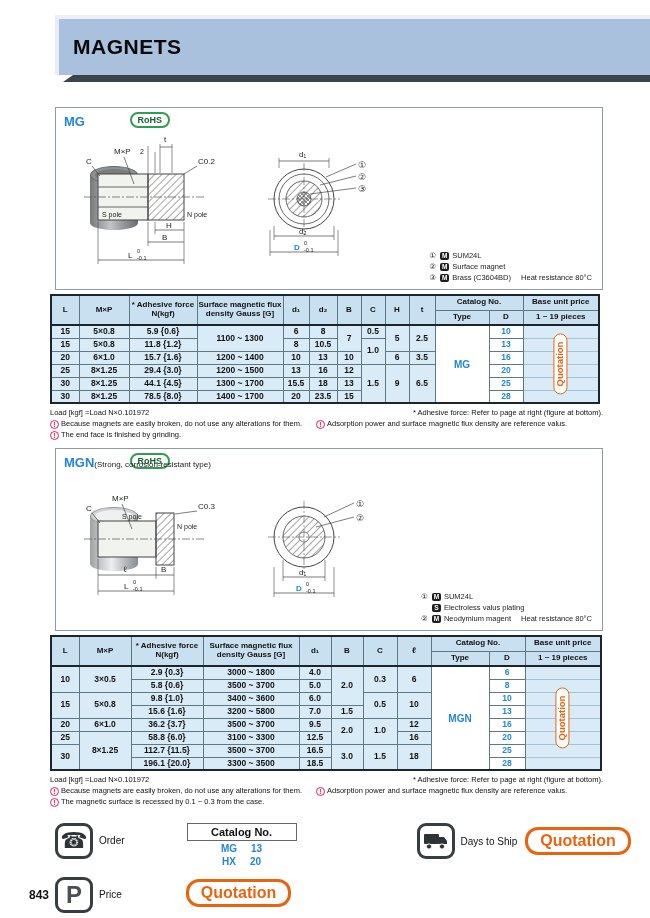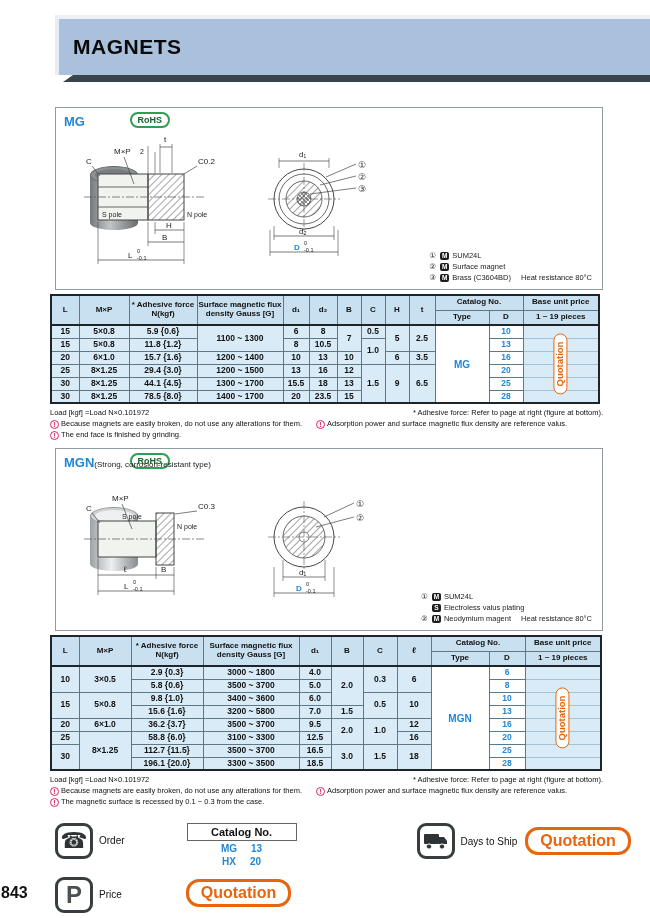--- a/index.html
+++ b/index.html
@@ -108,21 +108,21 @@
     border:1px solid #666; box-shadow:0 0 0 2px #fff inset; background:#fff;
     font-size:11px; font-weight:bold; padding:2px 0;
   }
   .catalog-box .cb-row { color:#1f87d6; font-size:10px; font-weight:bold; margin-top:2px; display:flex; justify-content:center; gap:14px; }
   .ship-group { margin-left:120px; display:flex; align-items:center; }
   .quote-badge {
     display:inline-block; border:3px solid #e8650f; border-radius:13px; background:#fff;
     color:#e8650f; font-weight:bold; font-size:16px; padding:1px 12px; line-height:20px; margin-left:8px;
   }
   .price-quote { margin-left:64px; margin-top:2px; }
-  .page-num { position:absolute; left:1px; bottom:16px; font-size:16px; font-weight:bold; }
+  .page-num { position:absolute; left:29px; bottom:16px; font-size:12px; font-weight:bold; }
 </style>
 </head>
 <body>
 
 <div class="band-wrap">
   <div class="band">
     <span class="title">MAGNETS</span>
   </div>
   <div class="band-shadow"></div>
 </div>

